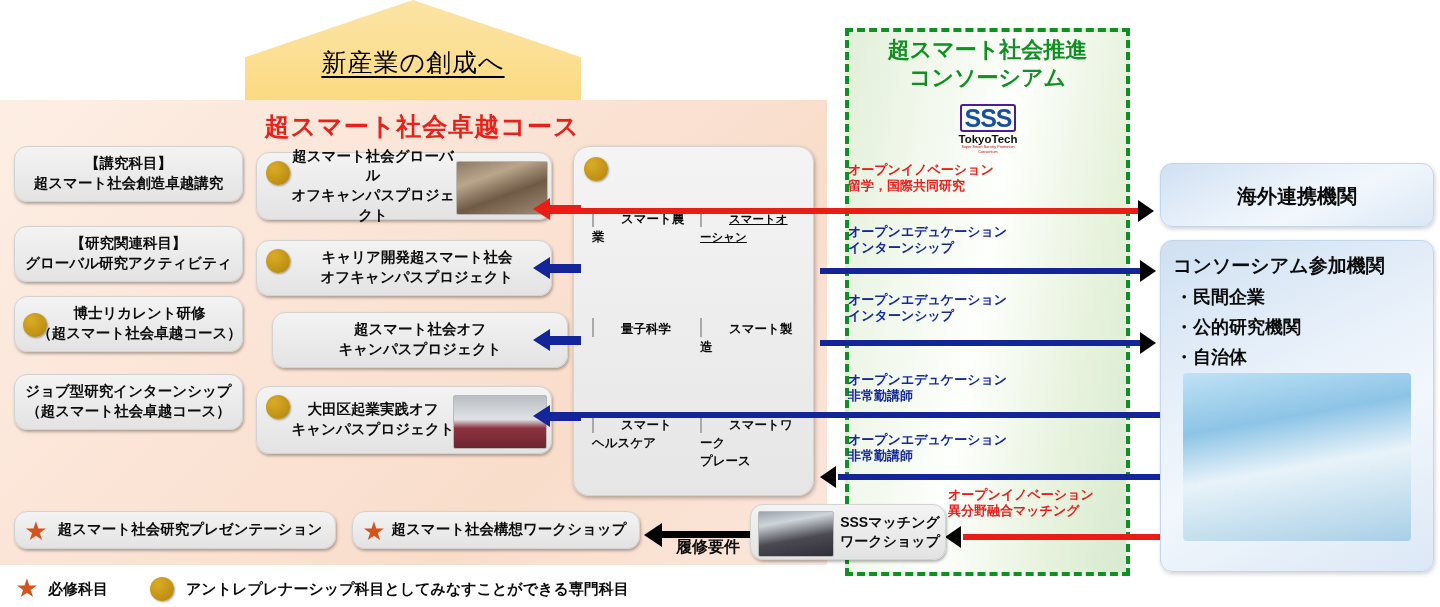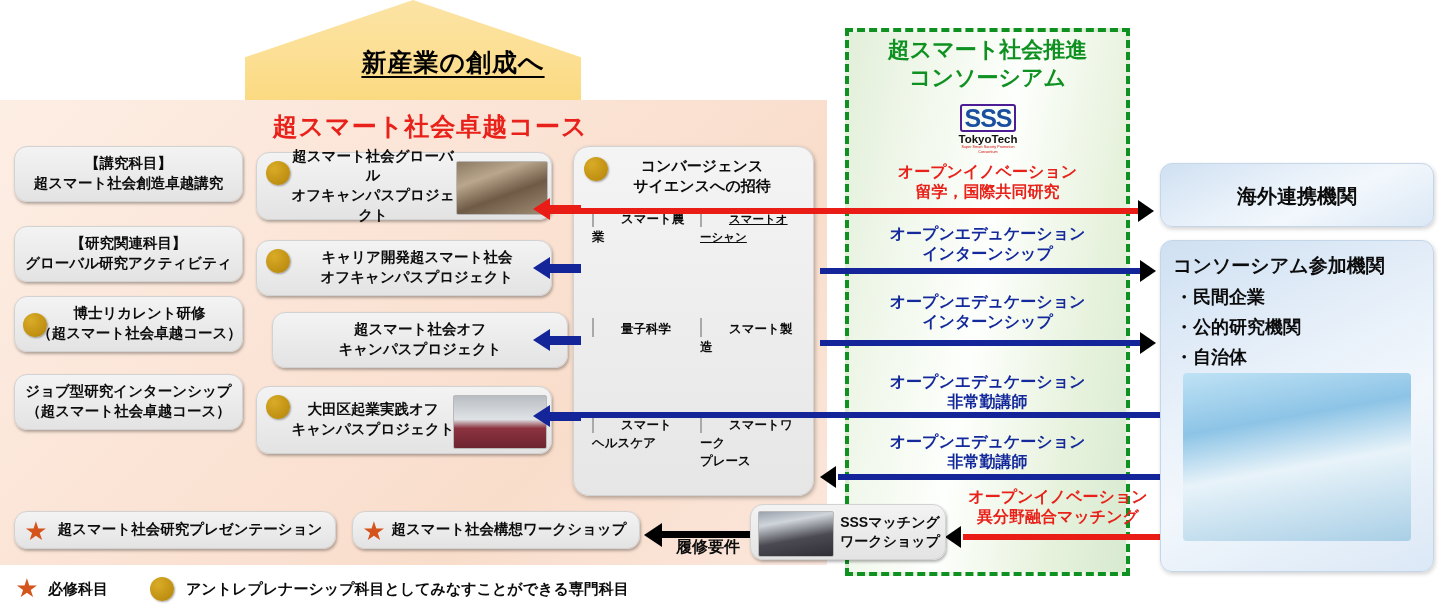--- a/index.html
+++ b/index.html
@@ -5,27 +5,27 @@
   html,body{margin:0;padding:0;background:#ffffff;}
   body{width:1440px;height:607px;position:relative;overflow:hidden;
        font-family:"Liberation Sans","DejaVu Sans",sans-serif;}
   .abs{position:absolute;}
 
   
   #roof{left:245px;top:0;width:336px;height:104px;
         background:linear-gradient(180deg,#fbe3a4 0%,#fcdf93 55%,#fad97f 100%);
         clip-path:polygon(50% 0%,100% 55%,100% 100%,0% 100%,0% 55%);}
   #roof-label{left:245px;top:46px;width:336px;text-align:center;
-        font-size:25px;font-weight:bold;color:#000;letter-spacing:1px;
-        text-decoration:underline;text-underline-offset:5px;margin-left:40px;}
+        font-size:25px;font-weight:normal;color:#000;letter-spacing:1px;
+        text-decoration:underline;text-underline-offset:5px;}
 
   
   #pink{left:0;top:100px;width:827px;height:465px;
         background:linear-gradient(135deg,#fdeee4 0%,#fbe4d6 40%,#f9ddcb 70%,#fbe7dc 100%);}
-  #course-title{left:160px;top:110px;width:540px;text-align:center;
+  #course-title{left:152px;top:110px;width:540px;text-align:center;
         font-size:25px;font-weight:bold;color:#e8211a;letter-spacing:1px;}
 
   
   .box{background:linear-gradient(180deg,#f3f3f3 0%,#ececed 45%,#e3e3e4 100%);
        border:1px solid #d2d2d2;border-radius:13px;
        box-shadow:1px 2px 3px rgba(0,0,0,.30);
        display:flex;align-items:center;justify-content:center;
        font-size:14.5px;font-weight:bold;color:#0c0c0c;line-height:1.35;
        text-align:center;box-sizing:border-box;}
   .box .txt{white-space:pre-line;}
@@ -69,22 +69,22 @@
          border:4px dashed #0f9121;box-sizing:border-box;}
   #green-title{position:absolute;left:848px;top:36px;width:279px;text-align:center;
          font-size:22px;font-weight:bold;color:#0f9121;line-height:1.25;white-space:pre-line;}
   #sss-logo{position:absolute;left:958px;top:104px;width:60px;height:50px;text-align:center;}
   #sss-logo .sss{font-size:25px;font-weight:bold;color:#1a4fa0;letter-spacing:-1px;
         line-height:24px;font-family:"Liberation Sans",sans-serif;
         border:2px solid #4c1d95;border-radius:3px;padding:0 2px;display:inline-block;}
   #sss-logo .tt{font-size:11.5px;font-weight:bold;color:#111;line-height:12px;margin-top:1px;}
   #sss-logo .sub{font-size:3.6px;color:#c00;line-height:5px;letter-spacing:.1px;}
 
-  .flowlbl{position:absolute;text-align:center;font-weight:bold;line-height:1.25;
-        font-size:16px;white-space:pre-line;}
+  .flowlbl{position:absolute;font-weight:bold;line-height:1.25;
+        font-size:13px;white-space:pre-line;}
   .flowlbl.red{color:#e8211a;}
   .flowlbl.blue{color:#14299b;}
 
   
   .arrow{position:absolute;height:0;}
   .arrow .shaft{position:absolute;top:0;height:6px;}
   .arrow .head{position:absolute;top:-8px;width:0;height:0;
         border-top:11px solid transparent;border-bottom:11px solid transparent;}
   .ar-red .shaft{background:#ea1c16;}
   .ar-red .head{border-left-color:#ea1c16;border-right-color:#ea1c16;}
@@ -182,22 +182,20 @@
 </div>
 <div class="abs box" id="mb3">
   <span class="dot" style="left:9px;top:8px;"></span>
   <span class="txt">大田区起業実践オフ
 キャンパスプロジェクト</span>
   <span class="thumb ph-plane" style="left:196px;top:8px;width:92px;height:52px;"></span>
 </div>
 
 <div class="abs" id="conv">
   <span class="dot" style="left:10px;top:10px;"></span>
-  <span id="conv-title">コンバージェンス
-サイエンスへの招待</span>
 
   <span class="cell" style="left:18px;top:62px;">
     <span class="pic ph-agri"></span>
     <span class="cap">スマート農業</span>
   </span>
   <span class="cell" style="left:126px;top:62px;">
     <span class="pic ph-ocean"></span>
     <span class="cap" style="font-size:11.5px;text-decoration:underline;">スマートオーシャン</span>
   </span>
   <span class="cell" style="left:18px;top:172px;">

